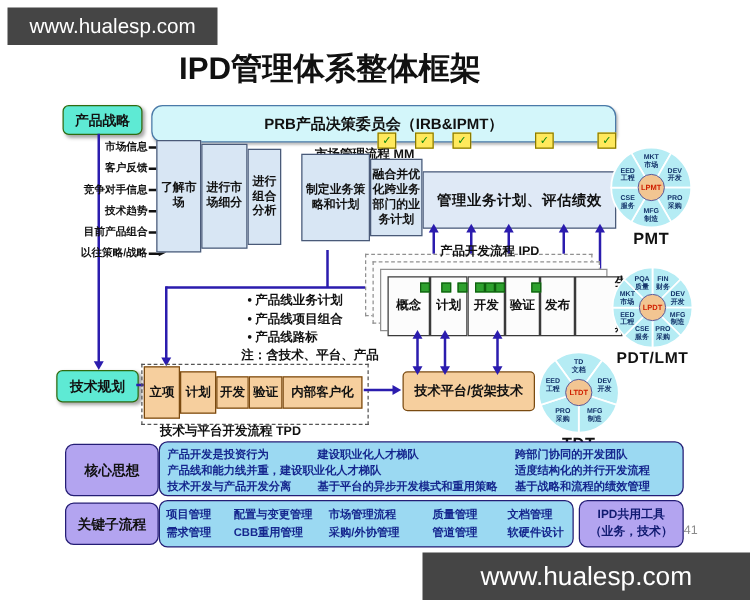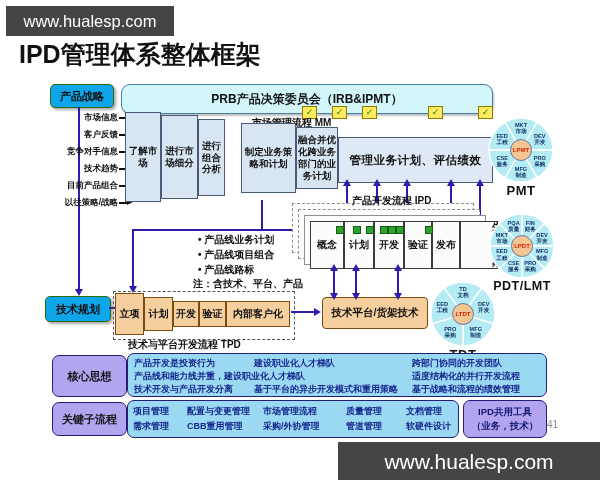--- a/index.html
+++ b/index.html
@@ -1,20 +1,20 @@
 <!DOCTYPE html>
 <html><head>
 <meta charset="utf-8">
 <style>
   html,body{margin:0;padding:0;background:#fff;}
   #stage{position:relative;width:600px;height:480px;background:#ffffff;overflow:hidden;
          font-family:"Liberation Sans","DejaVu Sans",sans-serif;color:#111;}
   .abs{position:absolute;}
   .wm{background:#454545;color:#fff;display:flex;align-items:center;justify-content:center;}
-  .greenbox{background:#0ea5e9;border:1.6px solid #2f6b10;border-radius:5px;
+  .greenbox{background:#5eead4;border:1.6px solid #2f6b10;border-radius:5px;
             box-shadow:2px 2px 3px rgba(0,0,0,.35);display:flex;align-items:center;justify-content:center;
             font-weight:bold;font-size:11px;}
   .banner{background:#d3f6fa;border:1.5px solid #4a7aa8;border-radius:9px;display:flex;align-items:center;
           justify-content:center;font-size:12px;box-shadow:1px 2px 2px rgba(0,0,0,.25);}
   .chk{width:13px;height:11px;background:#ffe95c;border:1px solid #8a7a00;color:#118811;
        font-size:9px;font-weight:bold;line-height:10px;text-align:center;}
   .fseg{background:#d8e6f4;border:1px solid #4a5a78;display:flex;align-items:center;justify-content:center;
         text-align:center;font-size:9.5px;font-weight:bold;line-height:1.25;padding:0 1px;box-sizing:border-box;}
   .mbox{background:#dfe9f6;border:1px solid #4a5a78;display:flex;align-items:center;justify-content:center;
         font-size:11.5px;font-weight:600;letter-spacing:.5px;}
@@ -51,21 +51,21 @@
 
 <div id="stage">
 
   <div class="abs wm" style="left:6px;top:6px;width:168px;height:30px;font-size:16.5px;">
       <span>www.hualesp.com</span>
     </div>
   <div class="abs wm" style="left:338px;top:442px;width:262px;height:38px;font-size:21px;align-items:flex-start;padding-top:8px;box-sizing:border-box;">
       <span>www.hualesp.com</span>
     </div>
 
-  <div class="abs" style="left:0;top:38px;width:528px;text-align:left;font-size:25px;font-weight:bold;padding-left:19px;">IPD管理体系整体框架</div>
+  <div class="abs" style="left:0;top:38px;width:528px;text-align:center;font-size:25px;font-weight:bold;">IPD管理体系整体框架</div>
 
   <div class="abs greenbox" style="left:50px;top:84px;width:62px;height:22px;">产品战略</div>
   <div class="abs vline da" style="left:78px;top:107px;height:183px;"></div>
 
   <div class="abs banner" style="left:121px;top:84px;width:370px;height:28px;">
     <span style="font-weight:bold;">PRB</span>
     <span style="font-weight:bold;"> 产品决策委员会（IRB&amp;IPMT）</span>
   </div>
 
   <div class="abs chk" style="left:302px;top:106px;">✓</div>

